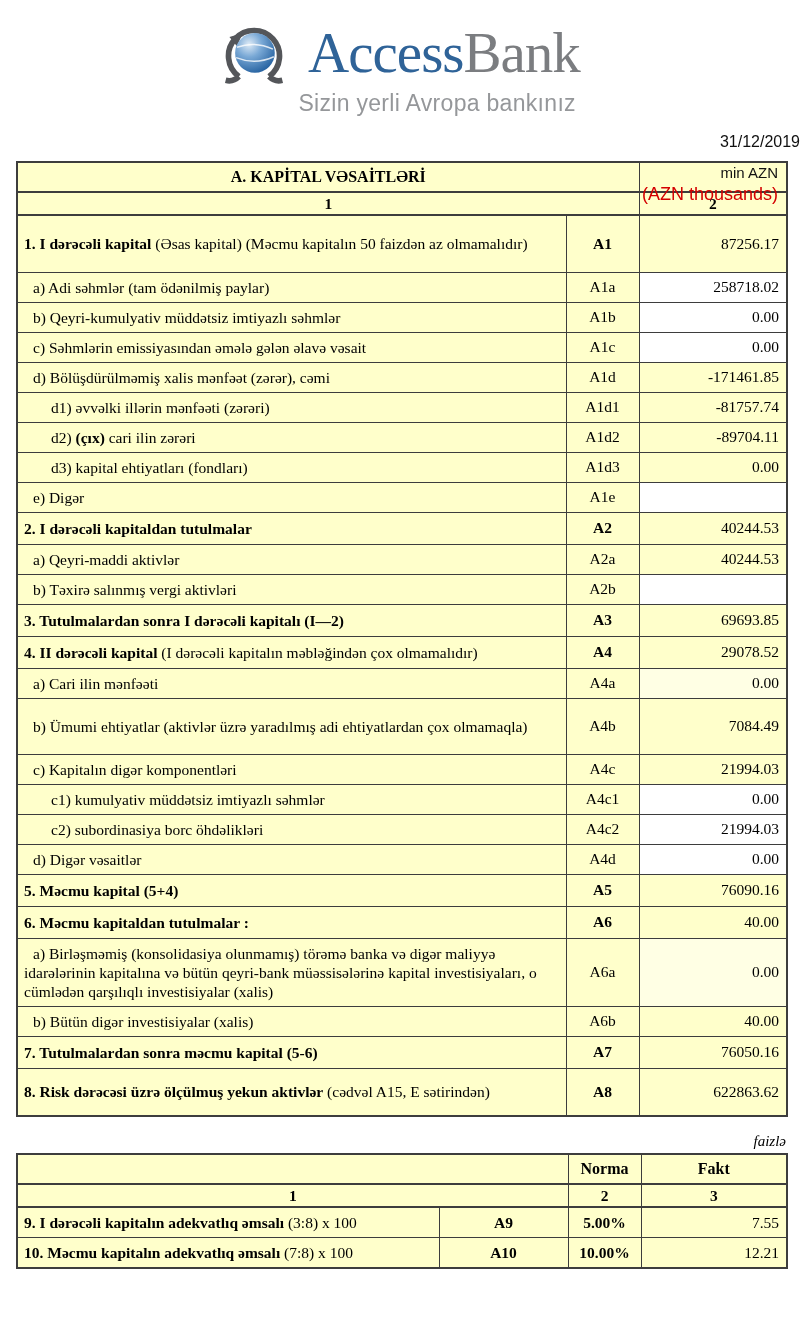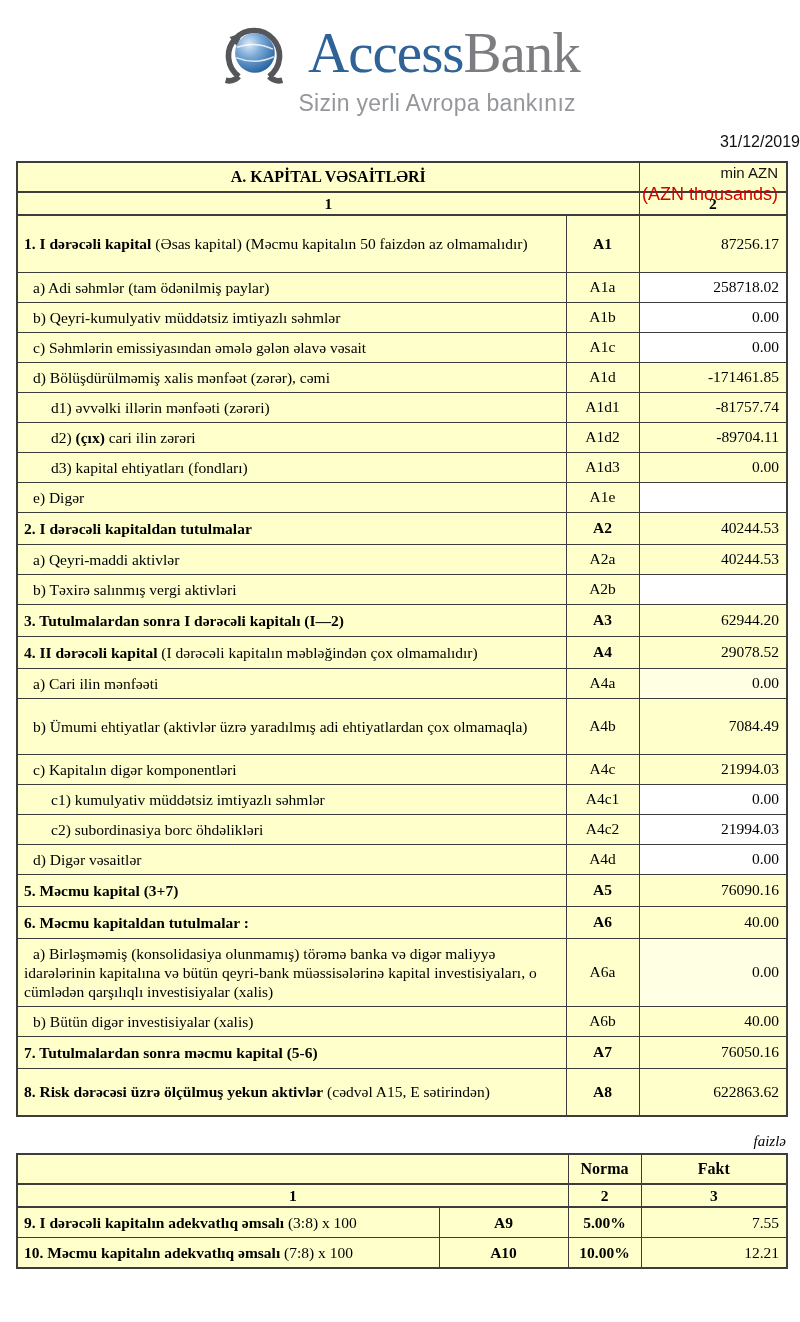--- a/index.html
+++ b/index.html
@@ -180,21 +180,21 @@
           <td class="val bg-yellow">40244.53</td>
         </tr>
         <tr>
           <td class="desc ind1"><span>b) Təxirə salınmış vergi aktivləri</span></td>
           <td class="code">A2b</td>
           <td class="val bg-white"></td>
         </tr>
         <tr style="height: 32px;">
           <td class="desc ind0"><span class="bseg">3. Tutulmalardan  sonra I dərəcəli kapitalı (I—2)</span></td>
           <td class="code b">A3</td>
-          <td class="val bg-yellow">62944.20</td>
+          <td class="val bg-yellow">69693.85</td>
         </tr>
         <tr style="height: 32px;">
           <td class="desc ind0"><span class="bseg">4. II dərəcəli  kapital</span><span> (I dərəcəli  kapitalın  məbləğindən çox olmamalıdır)</span></td>
           <td class="code b">A4</td>
           <td class="val bg-yellow">29078.52</td>
         </tr>
         <tr>
           <td class="desc ind1"><span>a) Cari ilin mənfəəti</span></td>
           <td class="code">A4a</td>
           <td class="val bg-pale">0.00</td>
@@ -218,21 +218,21 @@
           <td class="desc ind2"><span>c2) subordinasiya borc öhdəlikləri</span></td>
           <td class="code">A4c2</td>
           <td class="val bg-white">21994.03</td>
         </tr>
         <tr>
           <td class="desc ind1"><span>d) Digər vəsaitlər</span></td>
           <td class="code">A4d</td>
           <td class="val bg-white">0.00</td>
         </tr>
         <tr style="height: 32px;">
-          <td class="desc ind0"><span class="bseg">5. Məcmu kapital (3+7)</span></td>
+          <td class="desc ind0"><span class="bseg">5. Məcmu kapital (5+4)</span></td>
           <td class="code b">A5</td>
           <td class="val bg-yellow">76090.16</td>
         </tr>
         <tr style="height: 32px;">
           <td class="desc ind0"><span class="bseg">6. Məcmu kapitaldan tutulmalar :</span></td>
           <td class="code b">A6</td>
           <td class="val bg-yellow">40.00</td>
         </tr>
         <tr style="height: 68px;">
           <td class="desc ind1"><span>a)  Birləşməmiş (konsolidasiya olunmamış) törəmə banka və digər maliyyə idarələrinin kapitalına və bütün qeyri-bank müəssisələrinə kapital investisiyaları, o cümlədən qarşılıqlı investisiyalar (xalis)</span></td>

